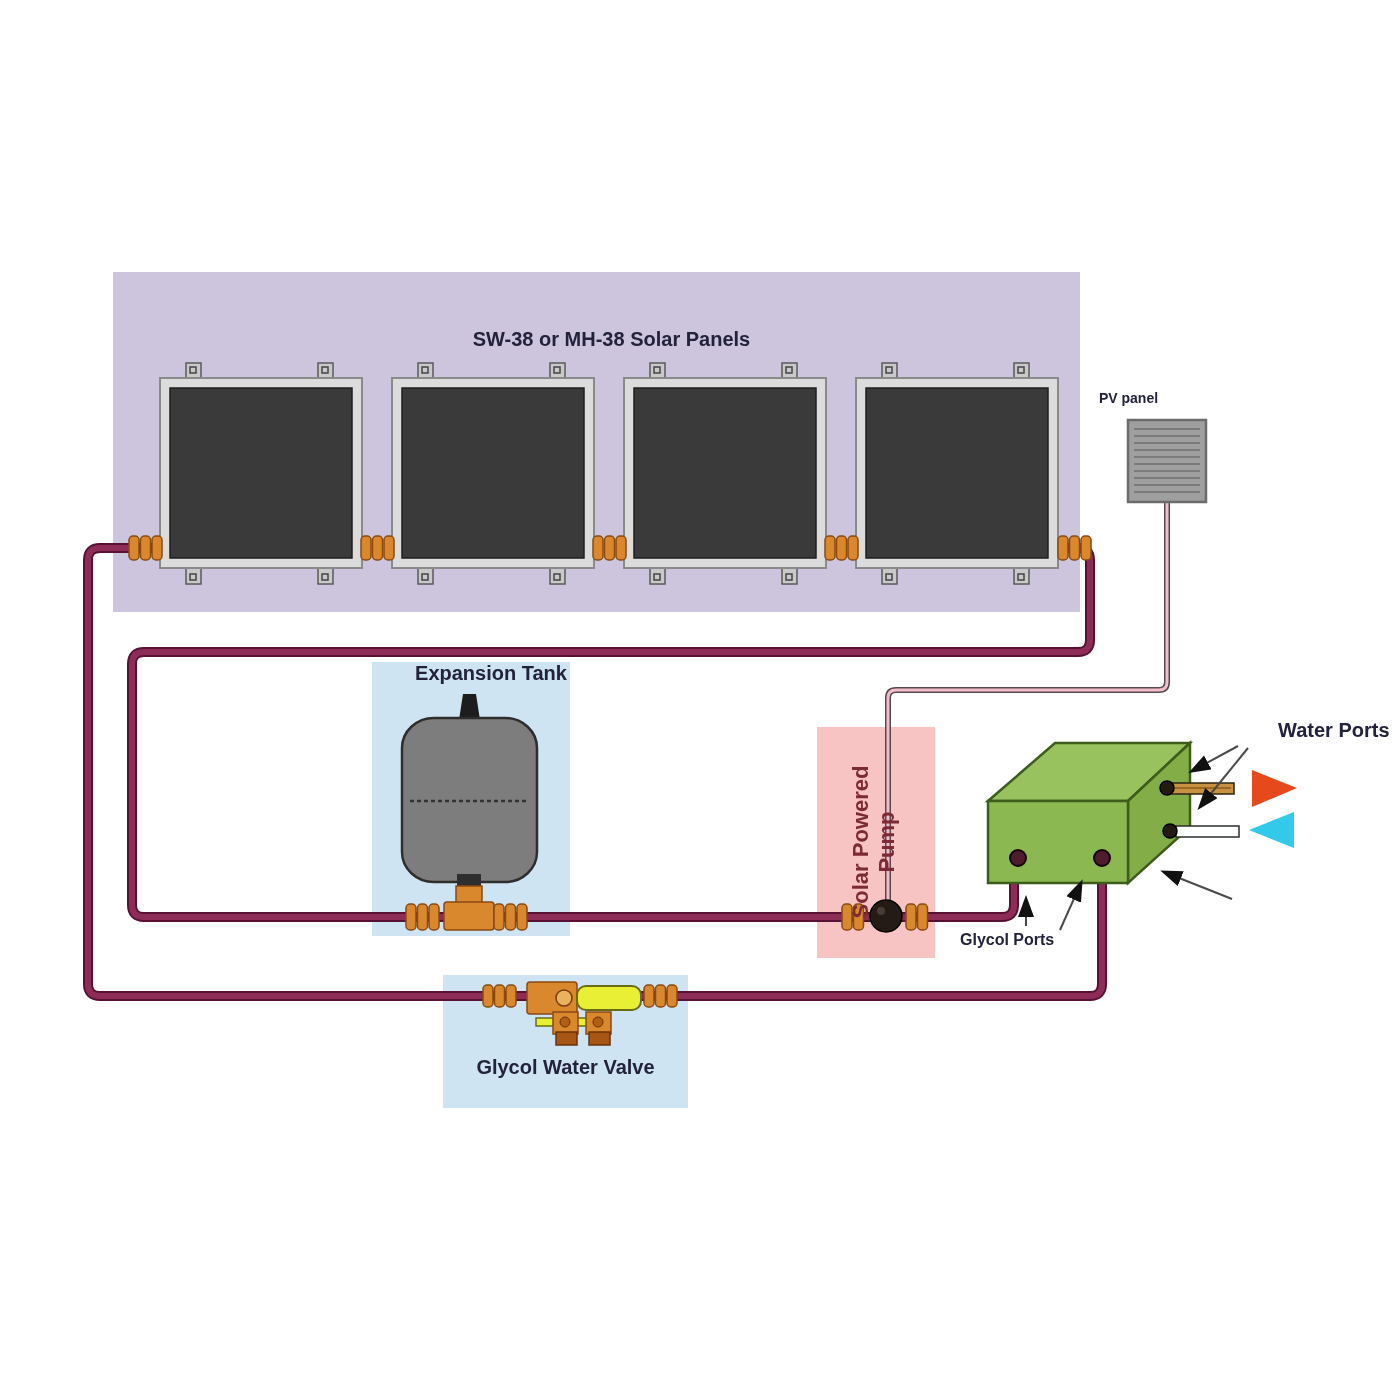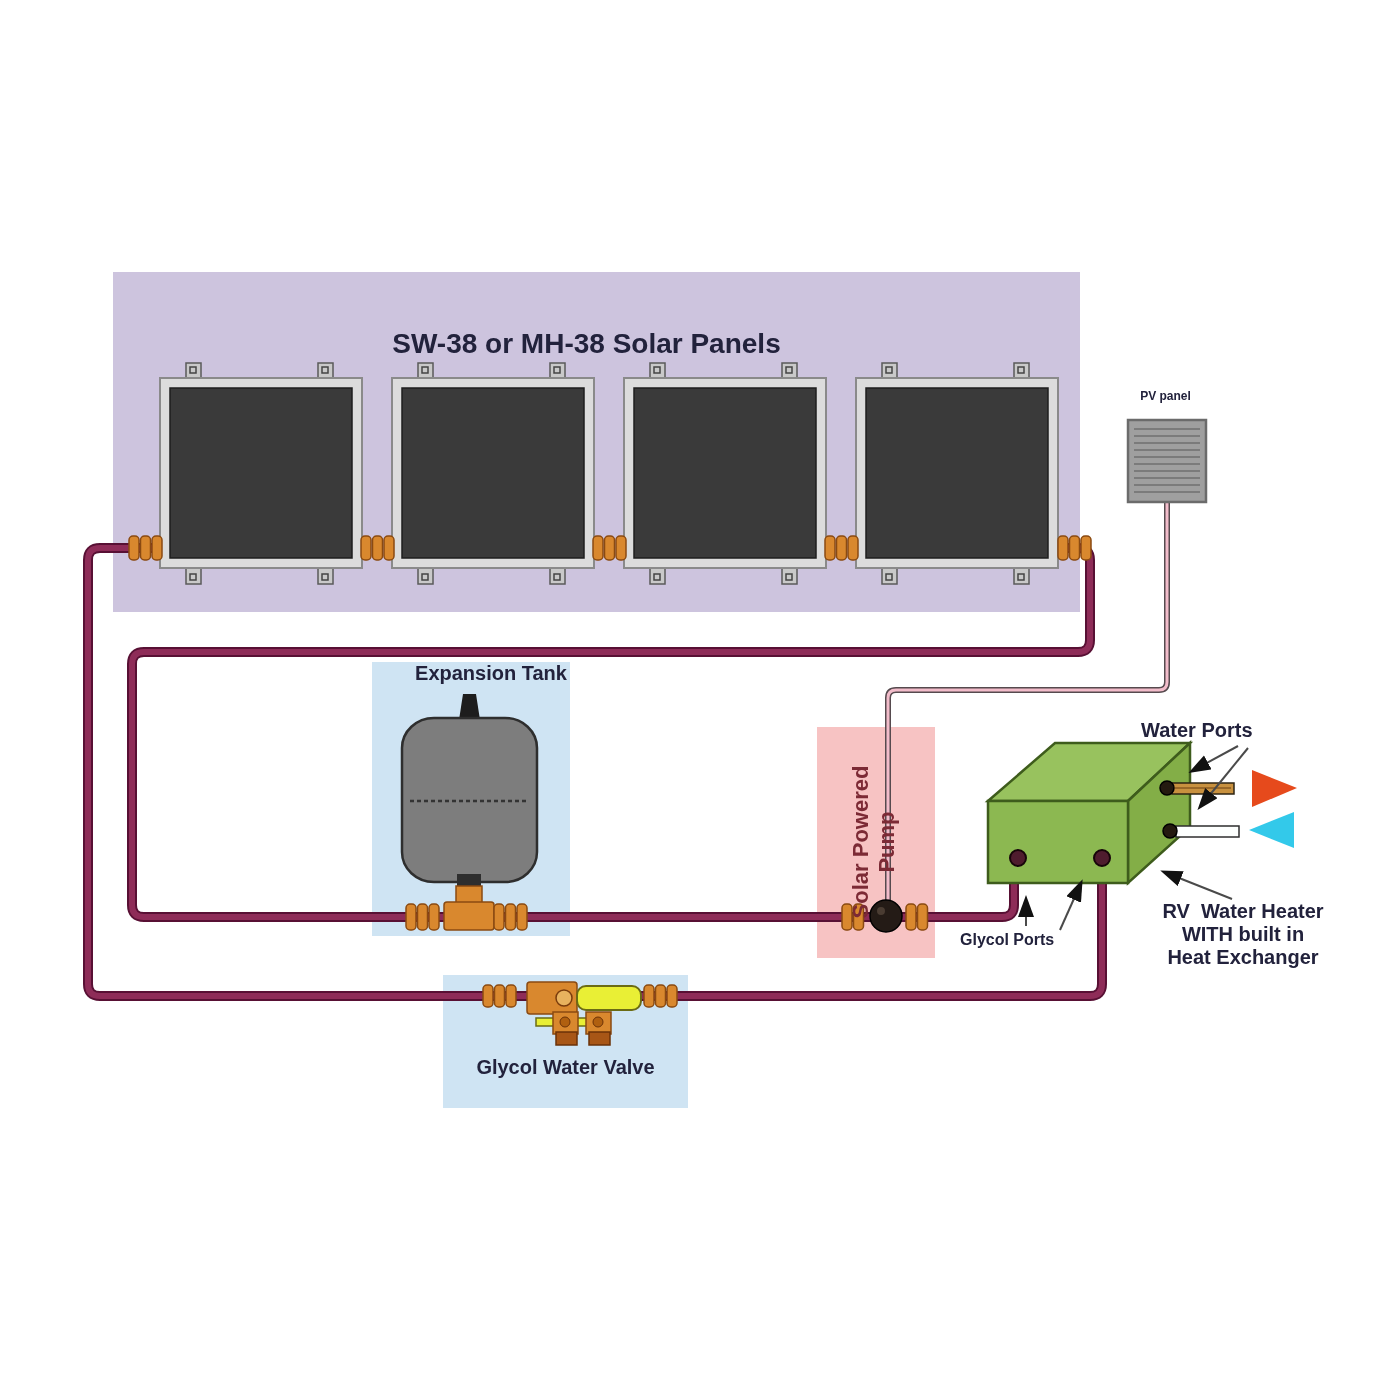--- a/index.html
+++ b/index.html
@@ -5,29 +5,29 @@
   html,body{margin:0;padding:0;background:#fff;}
   #stage{
     position:relative;width:1400px;height:1400px;background:var(--canvas-bg,#fff);
     font-family:"Liberation Sans",sans-serif;overflow:hidden;
   }
   #scene{position:absolute;left:0;top:0;}
   .lbl{
     position:absolute;font-weight:bold;color:var(--label-text,#22223c);
     text-align:center;line-height:1.15;
   }
-  #lbl-title{left:103px;top:328px;width:967px;font-size:28px;}
-  #lbl-pv{left:1103px;top:390px;width:125px;font-size:12px;}
+  #lbl-title{left:128px;top:328px;width:967px;font-size:20px;}
+  #lbl-pv{left:1066px;top:390px;width:125px;font-size:14px;}
   #lbl-tank{left:372px;top:662px;width:238px;font-size:20px;}
   #lbl-pump{
     left:874px;top:842px;width:max-content;font-size:22px;line-height:26px;
     color:var(--pump-text,#7c2a35);
     transform:translate(-50%,-50%) rotate(-90deg);
   }
-  #lbl-waterports{left:1141px;top:719px;width:max-content;font-size:20px;}
+  #lbl-waterports{left:1278px;top:719px;width:max-content;font-size:20px;}
   #lbl-glycolports{left:960px;top:931px;width:max-content;font-size:16px;}
   #lbl-heater{left:1148px;top:900px;width:190px;font-size:20px;line-height:23px;}
   #lbl-heater .pre{white-space:pre;}
   #lbl-valve{left:443px;top:1056px;width:245px;font-size:20px;}
   .pipe-edge{stroke:var(--pipe-edge,#581034);stroke-width:10;fill:none;}
   .pipe-core{stroke:var(--pipe-core,#8e2c58);stroke-width:6;fill:none;}
   .wire-edge{stroke:var(--wire-edge,#564a4e);stroke-width:6;fill:none;}
   .wire-core{stroke:var(--wire-core,#f2bcca);stroke-width:3;fill:none;}
   .fitting{fill:var(--fitting-orange,#d9882e);stroke:#8a4a12;stroke-width:1.5;}
   .tab{fill:#c9c9c9;stroke:#5a5a5a;stroke-width:1.5;}
@@ -217,19 +217,14 @@
 
   <div class="lbl" id="lbl-title">SW-38 or MH-38 Solar Panels</div>
   <div class="lbl" id="lbl-pv">PV panel</div>
   <div class="lbl" id="lbl-tank">Expansion Tank</div>
   <div class="lbl" id="lbl-pump">
     <span style="display:block">Solar Powered</span>
     <span style="display:block">Pump</span>
   </div>
   <div class="lbl" id="lbl-waterports">Water Ports</div>
   <div class="lbl" id="lbl-glycolports">Glycol Ports</div>
-  <div class="lbl" id="lbl-heater">
-    <span class="pre" style="display:block">RV  Water Heater</span>
-    <span style="display:block">WITH built in</span>
-    <span style="display:block">Heat Exchanger</span>
-  </div>
   <div class="lbl" id="lbl-valve">Glycol Water Valve</div>
 </div>
 
 </body></html>

